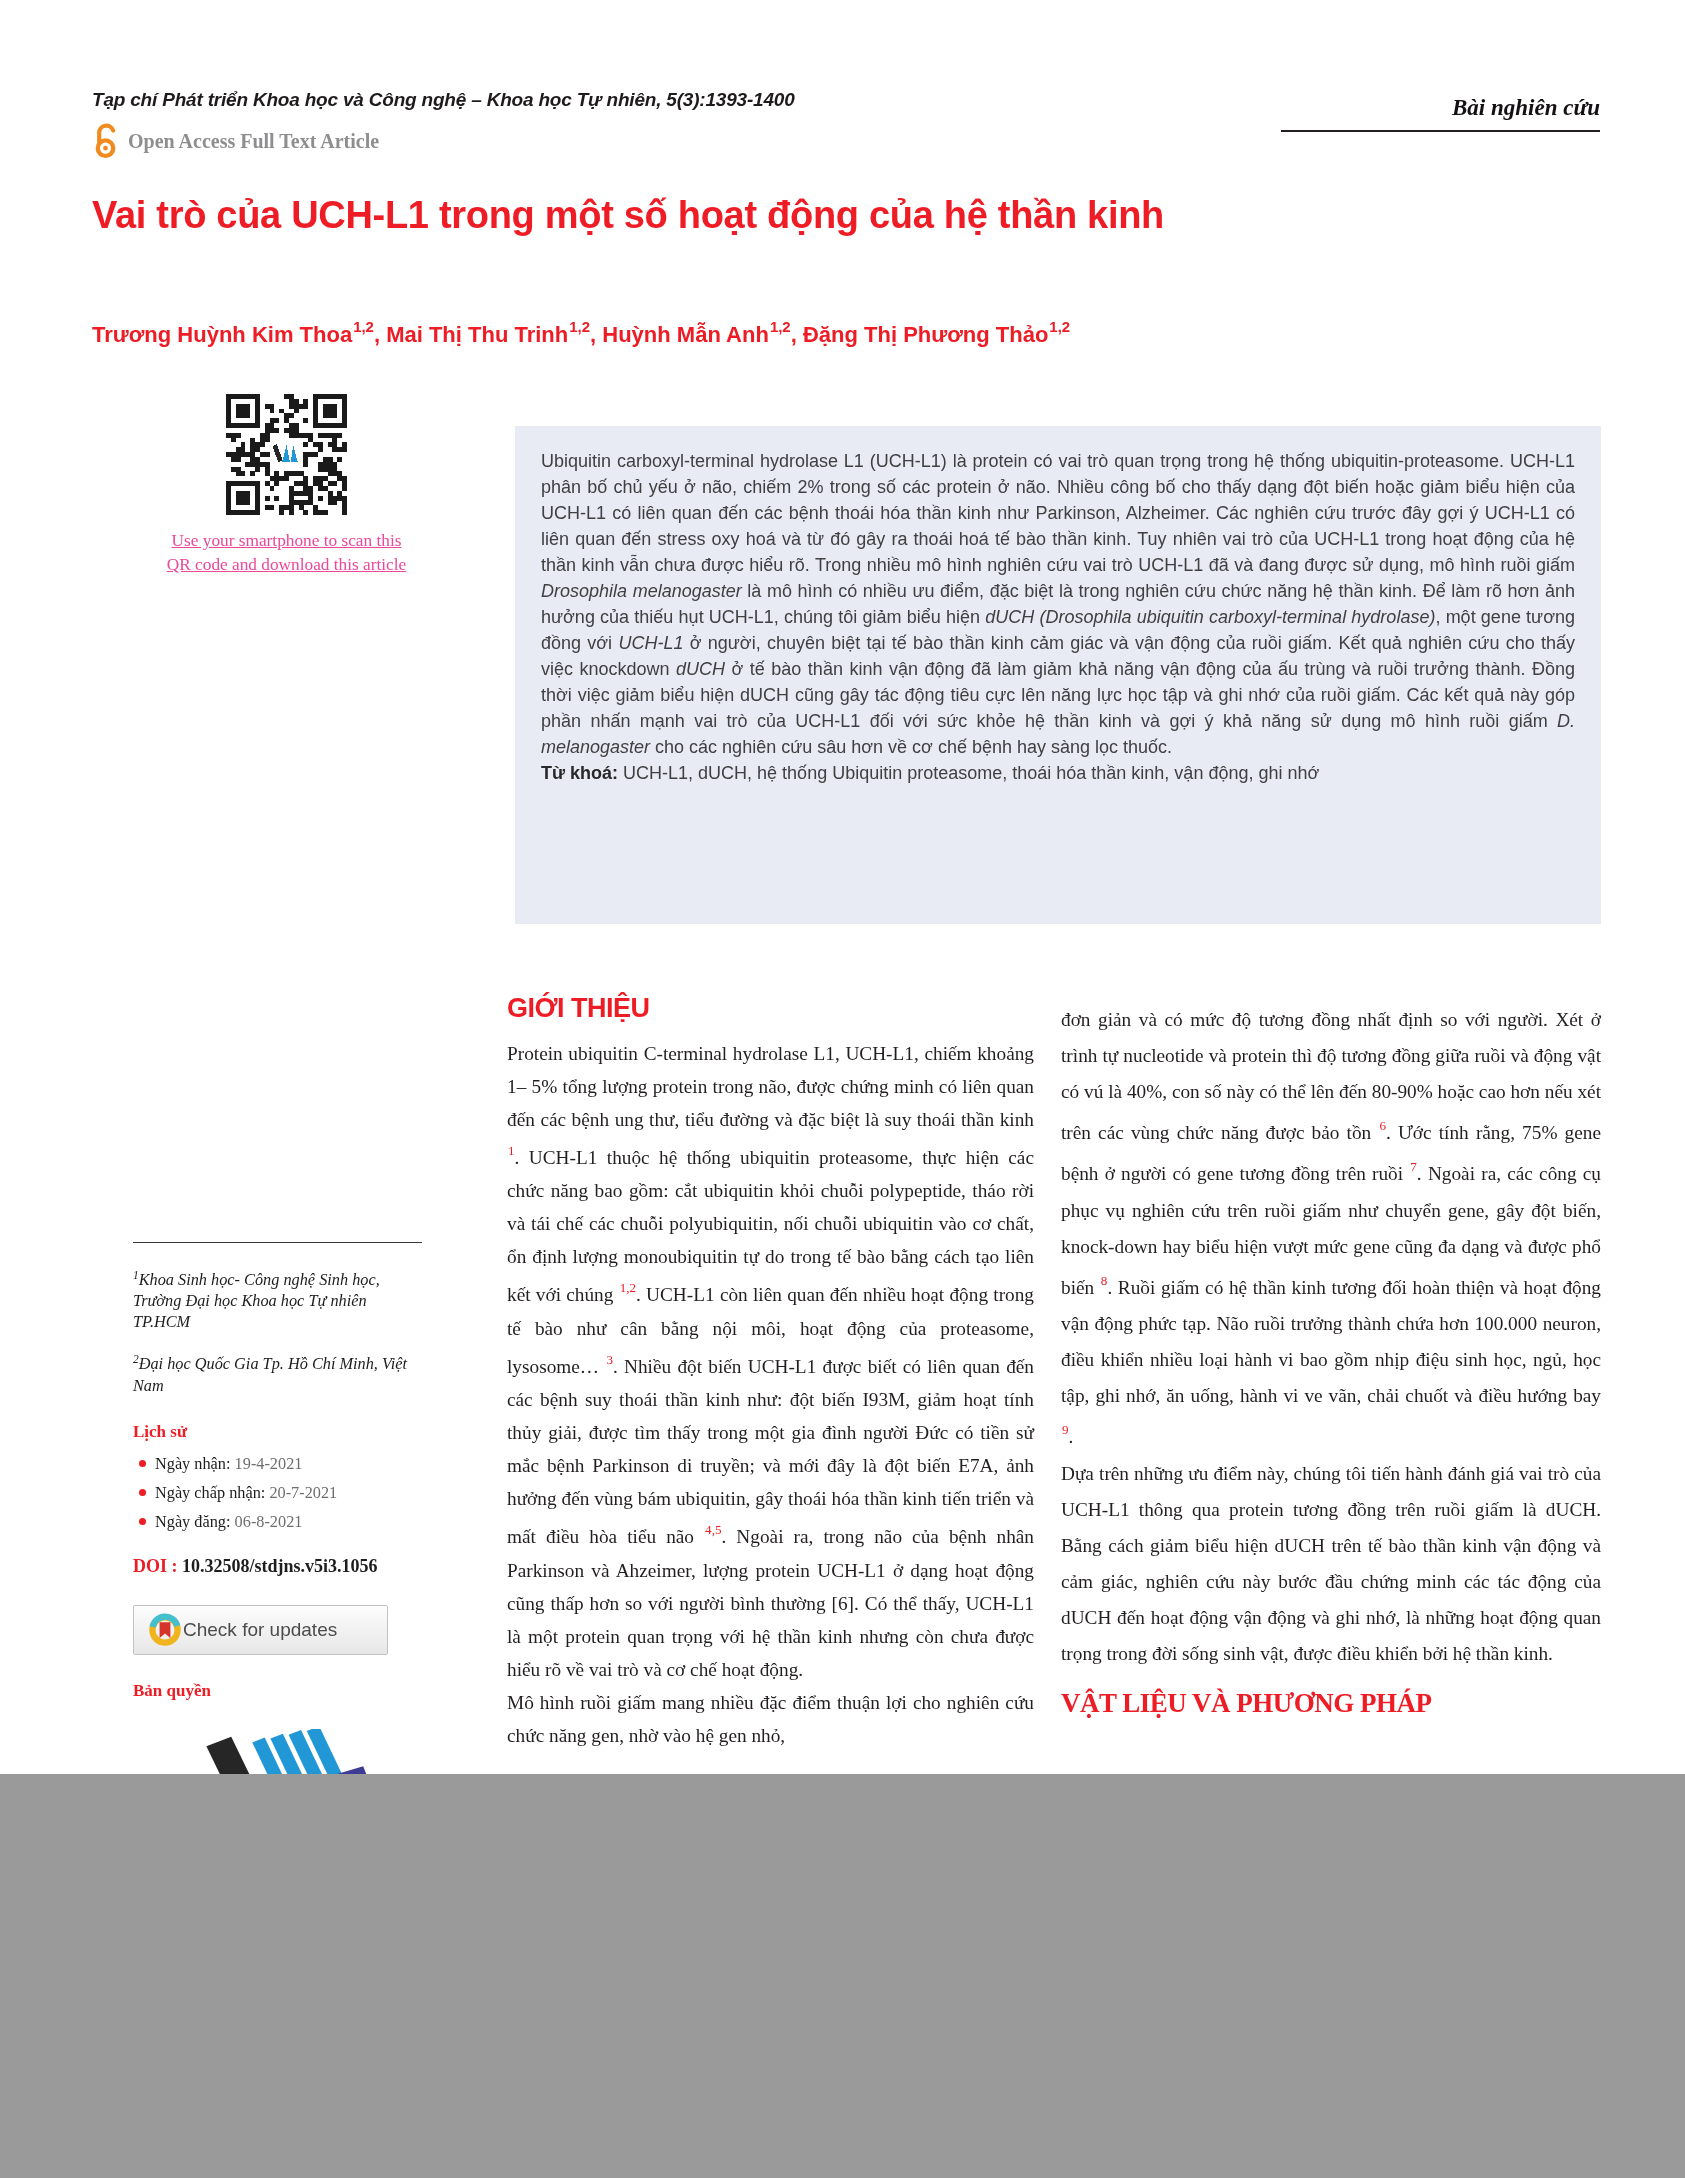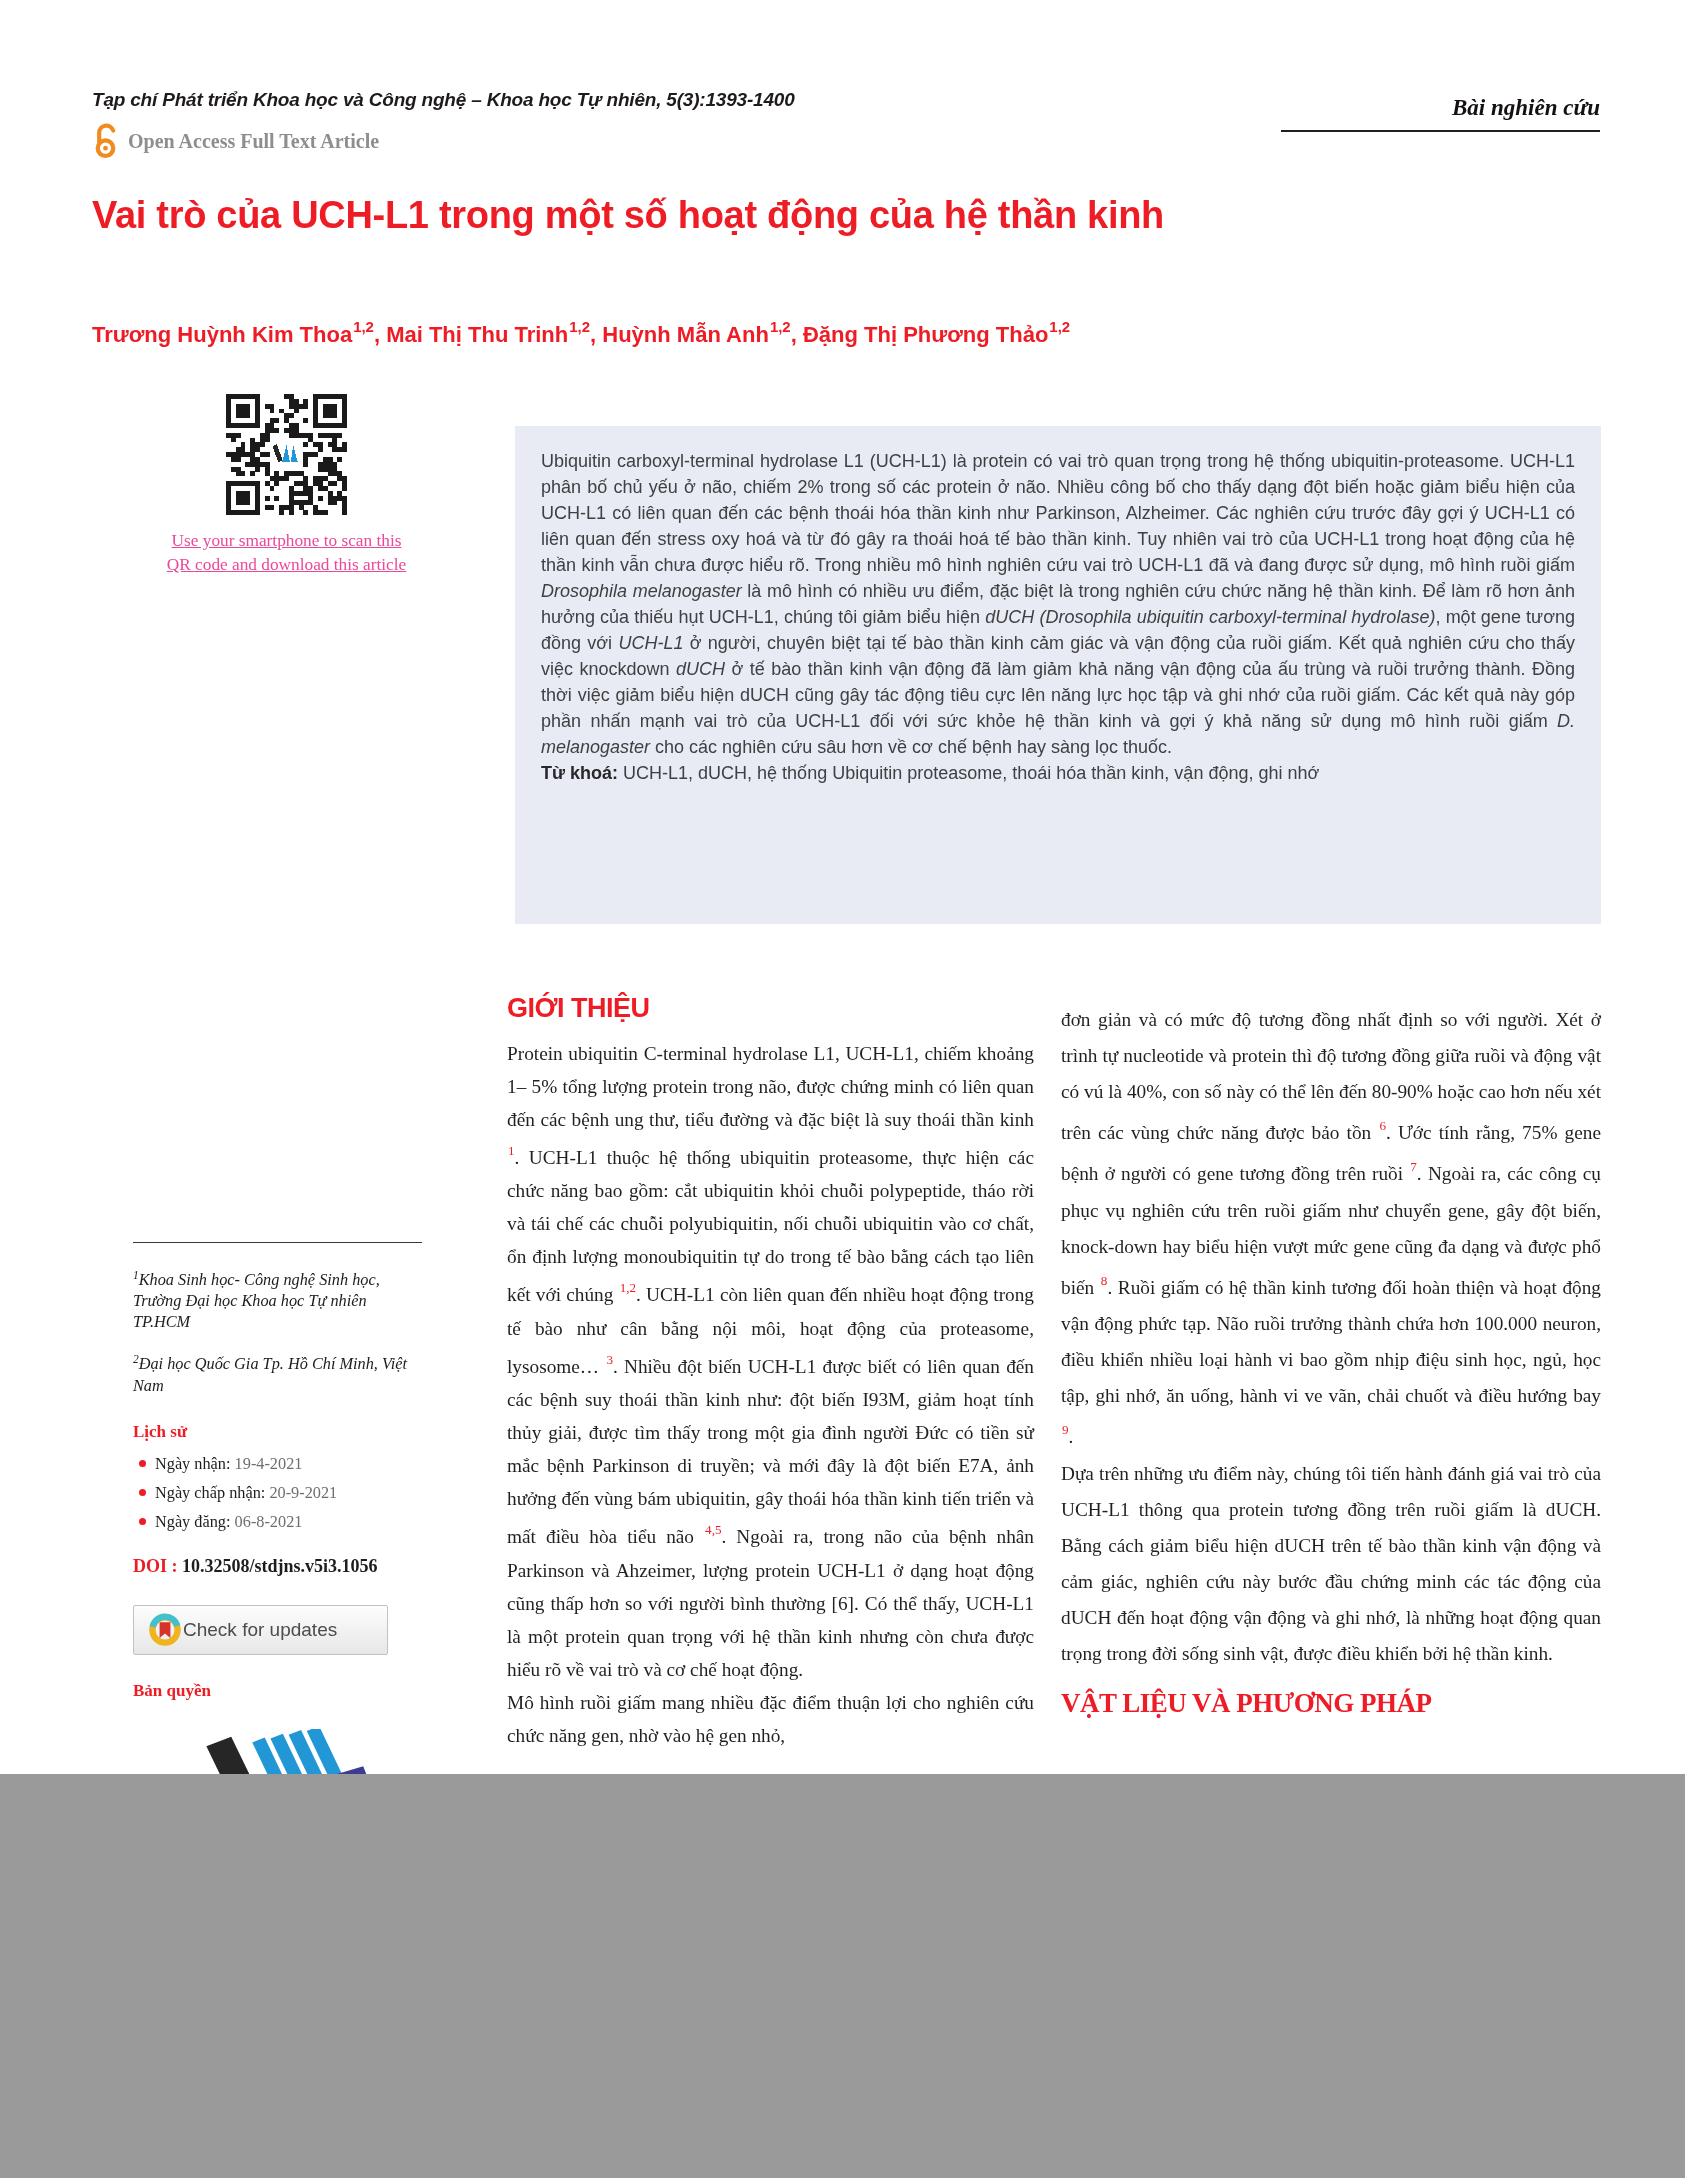--- a/index.html
+++ b/index.html
@@ -388,21 +388,21 @@
   </section>
 
   <aside class="sidebar">
     <hr>
     <p class="affil"><sup>1</sup><span>Khoa Sinh học- Công nghệ Sinh học, Trường Đại học Khoa học Tự nhiên TP.HCM</span></p>
     <p class="affil"><sup>2</sup><span>Đại học Quốc Gia Tp. Hồ Chí Minh, Việt Nam</span></p>
 
     <div class="side-h">Lịch sử</div>
     <ul class="hist">
       <li><span class="lbl">Ngày nhận:</span> <span class="val">19-4-2021</span></li>
-      <li><span class="lbl">Ngày chấp nhận:</span> <span class="val">20-9-2021</span></li>
+      <li><span class="lbl">Ngày chấp nhận:</span> <span class="val">20-7-2021</span></li>
       <li><span class="lbl">Ngày đăng:</span> <span class="val">06-8-2021</span></li>
     </ul>
 
     <div class="doi-line">
       <span class="doi-lbl">DOI :</span>
       <span class="doi-val">10.32508/stdjns.v5i3.1056</span>
     </div>
 
     <div class="check-btn">
       <svg width="36" height="36" viewBox="0 0 40 40">

